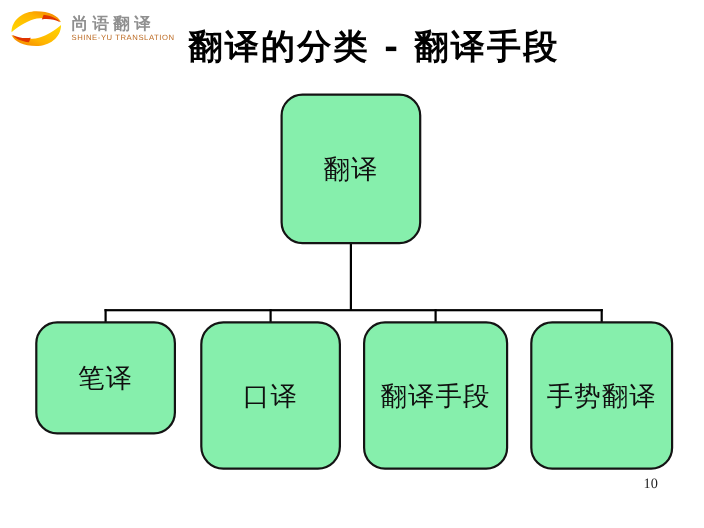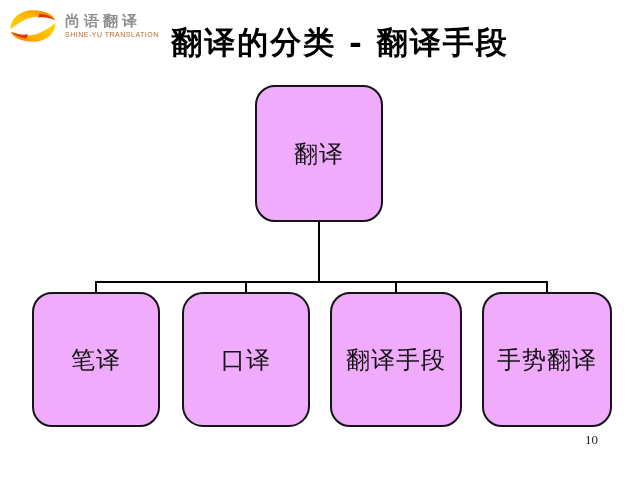--- a/index.html
+++ b/index.html
@@ -52,33 +52,33 @@
     font-weight: bold;
     color: #000000;
     letter-spacing: 2px;
     font-family: "DejaVu Serif", "Liberation Serif", serif;
     padding-left: 40px;
   }
 
   
   .node {
     position: absolute;
-    background: #f0abfc;
+    background: #86efac;
     border: 2px solid #141414;
     border-radius: 20px;
     display: flex;
     align-items: center;
     justify-content: center;
     font-size: 24px;
     color: #101010;
     letter-spacing: 1px;
     white-space: nowrap;
   }
   .node-root { left: 255px; top: 85px;  width: 128px; height: 137px; }
-  .node-c0   { left: 32px;  top: 292px; width: 128px; height: 135px; }
+  .node-c0   { left: 32px;  top: 292px; width: 128px; height: 103px; }
   .node-c1   { left: 182px; top: 292px; width: 128px; height: 135px; border-radius: 21px; }
   .node-c2   { left: 330px; top: 292px; width: 132px; height: 135px; }
   .node-c3   { left: 482px; top: 292px; width: 130px; height: 135px; }
 
   
   .line { position: absolute; background: #000000; }
   .v-root { left: 318px; top: 221px; width: 2px;   height: 61px; }
   .h-main { left: 95px;  top: 281px; width: 453px; height: 2px;  }
   .v-c0   { left: 95px;  top: 281px; width: 2px;   height: 12px; }
   .v-c1   { left: 245px; top: 281px; width: 2px;   height: 12px; }

